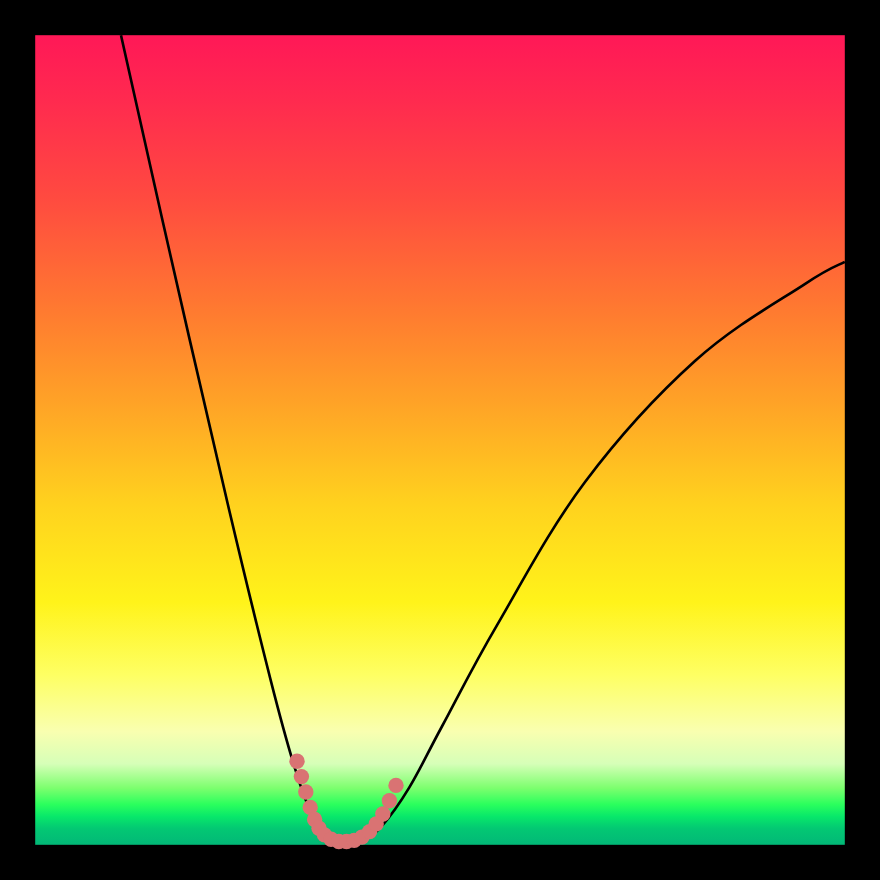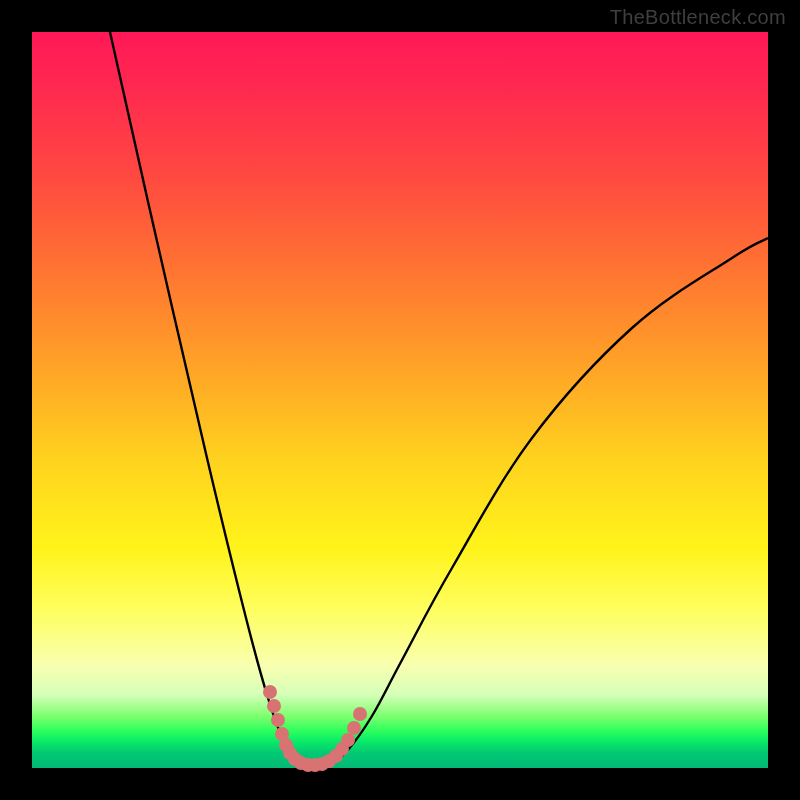--- a/index.html
+++ b/index.html
@@ -60,21 +60,20 @@
     width: 736px;
     height: 736px;
     overflow: visible;
   }
 </style>
 </head>
 <body>
 
 <div class="frame">
 
-  <div class="watermark">TheBottleneck.com</div>
 
   <div class="plot-area">
     <svg class="curve-layer" viewBox="0 0 736 736" preserveAspectRatio="none">
       <path id="curve-path" fill="none" stroke="#000000" stroke-width="2.4" d="M 78 0 C 85.92 35.28, 104.53999999999999 119.32000000000001, 122 196 C 139.46 272.68, 158.44 355.8, 175 426 C 191.56 496.2, 203.02 542.8, 214 586 C 224.98 629.2, 228.98 643.32, 236 666 C 243.02 688.68, 247.6 700.66, 253 712 C 258.4 723.34, 261.14 725.22, 266 729 C 270.86 732.78, 274.24 732.64, 280 733 C 285.76 733.36, 291.7 733.52, 298 731 C 304.3 728.48, 307.44 727.46, 315 719 C 322.56 710.54, 330.1 700.38, 340 684 C 349.9 667.62, 355.6 654.64, 370 628 C 384.4 601.36, 396.6 575.96, 420 536 C 443.4 496.04, 467.6 449.2, 500 406 C 532.4 362.8, 564 328.4, 600 296 C 636 263.6, 675.52 242.2, 700 226 C 724.48 209.8, 729.52 209.6, 736 206"></path>
       <g id="marker-group">
           <circle cx="238" cy="660" r="7" fill="#d97373"></circle>
           <circle cx="242" cy="674" r="7" fill="#d97373"></circle>
           <circle cx="246" cy="688" r="7" fill="#d97373"></circle>
           <circle cx="250" cy="702" r="7" fill="#d97373"></circle>
           <circle cx="254" cy="713" r="7" fill="#d97373"></circle>

